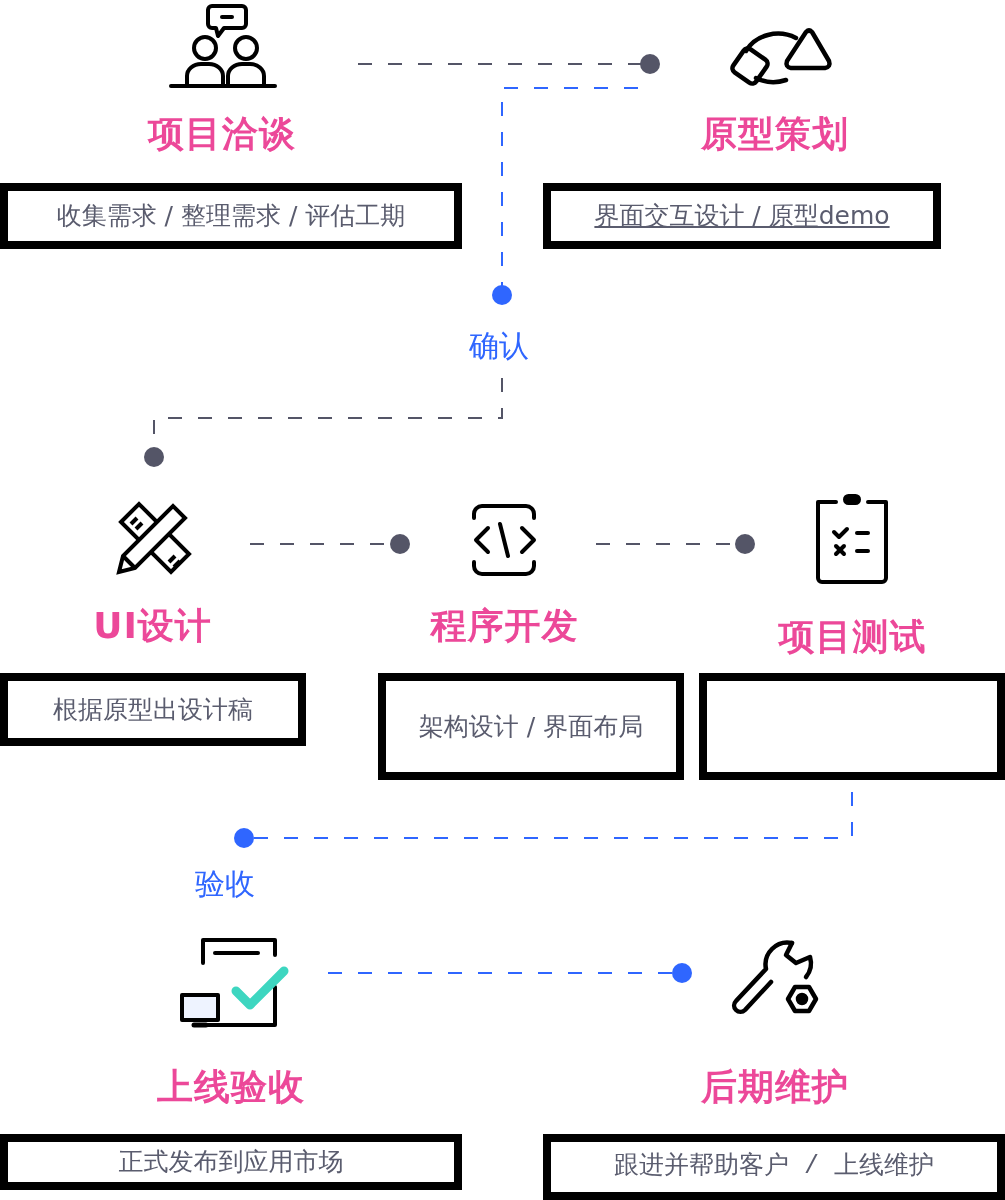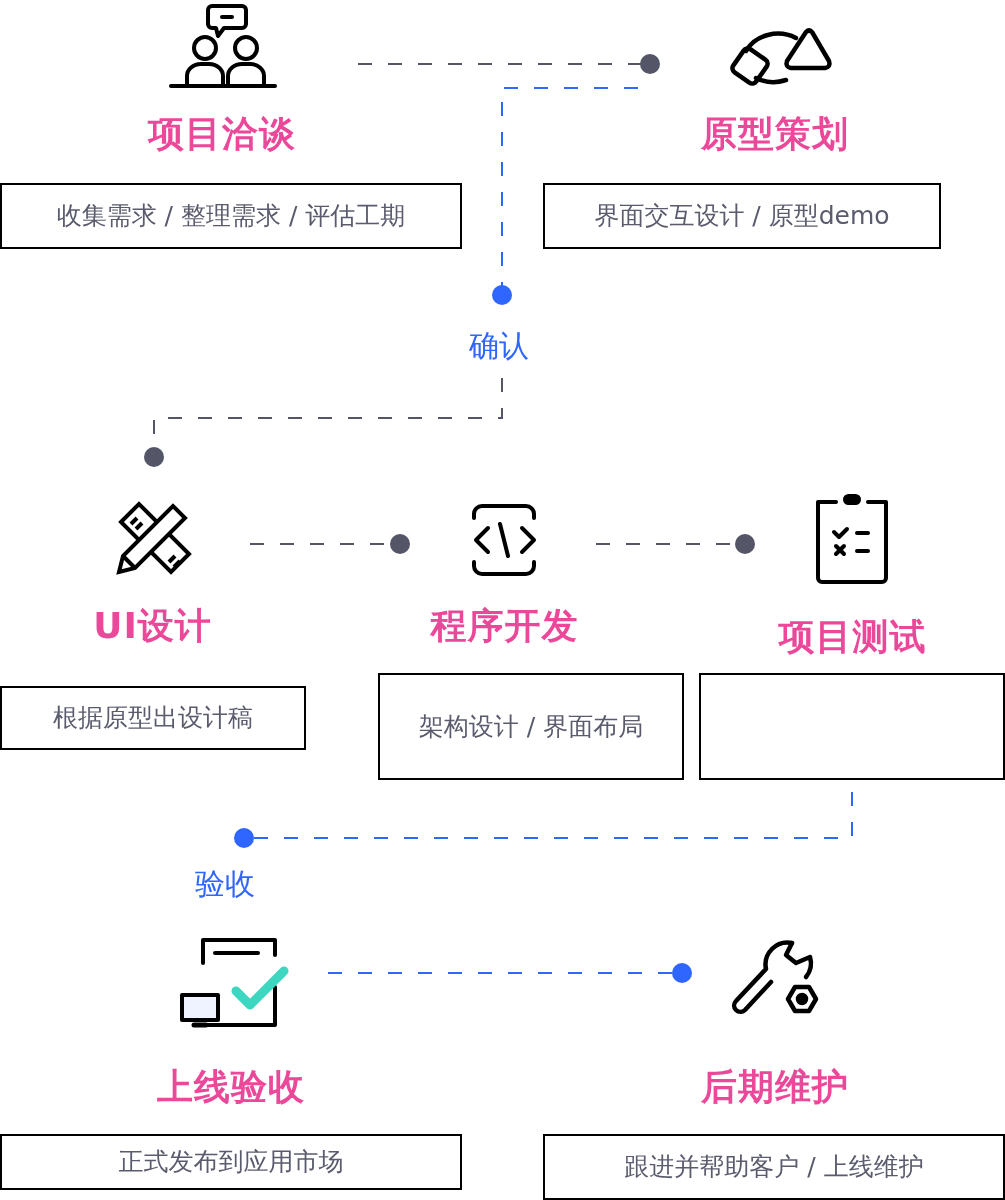--- a/index.html
+++ b/index.html
@@ -1,21 +1,21 @@
 <!DOCTYPE html>
 <html><head>
 <meta charset="utf-8">
 <style>
   html, body { margin: 0; padding: 0; background: #ffffff; }
   body { width: 1005px; height: 1200px; position: relative; overflow: hidden;
          font-family: "DejaVu Sans", "Liberation Sans", sans-serif; }
   #canvas { position: absolute; left: 0; top: 0; width: 1005px; height: 1200px; }
   .step-title { position: absolute; font-size: 36px; font-weight: bold; color: #ec4899;
                 text-align: center; white-space: nowrap; letter-spacing: 1px; }
-  .desc-box { position: absolute; border: 2px solid #000000; box-sizing: border-box;
+  .desc-box { position: absolute; border: 8px solid #000000; box-sizing: border-box;
               color: #5a5c6e; font-size: 25px; text-align: center;
               display: flex; flex-direction: column; justify-content: center; line-height: 42px; }
   .phase-label { position: absolute; font-size: 30px; color: #2f66ff; white-space: nowrap; }
   .icon { position: absolute; }
   .dot { position: absolute; border-radius: 50%; width: 20px; height: 20px; margin-left: -10px; margin-top: -10px; }
   .dot.gray { background: #545567; }
   .dot.blue { background: #2f66ff; }
 </style>
 </head>
 <body>
@@ -62,35 +62,35 @@
   <div>收集需求 / 整理需求 / 评估工期</div>
 </div>
 
 <svg class="icon" style="left:728px; top:18px;" width="105" height="80" viewBox="0 0 105 80" fill="none" stroke="#000" stroke-width="4.5" stroke-linecap="round" stroke-linejoin="round">
   <path d="M18 33 A36 32 0 0 1 68 20"></path>
   <path d="M58 62 A36 32 0 0 1 28 60"></path>
   <rect x="8" y="34" width="28" height="28" rx="5" transform="rotate(35 22 48)"></rect>
   <path d="M78 14 q3 -3 6 0 l17 29 q2 6 -4 7 h-34 q-6 -1 -4 -7 z"></path>
 </svg>
 <div class="step-title" style="left:545px; width:460px; top:110px;">原型策划</div>
-<div class="desc-box" style="left:543px; top:183px; width:398px; height:66px;">
+<div class="desc-box" style="left:543px; top:183px; width:398px; height:66px;text-decoration:underline;">
   <div>界面交互设计 / 原型demo</div>
 </div>
 
 <svg class="icon" style="left:115px; top:500px;" width="80" height="78" viewBox="0 0 80 78" fill="none" stroke="#000" stroke-width="4" stroke-linejoin="miter">
   <path d="M6 22 L24 4 L74 54 L56 72 Z"></path>
   <line x1="16" y1="24" x2="22" y2="18"></line>
   <line x1="21" y1="29" x2="27" y2="23"></line>
   <line x1="54" y1="62" x2="60" y2="56"></line>
   <line x1="59" y1="67" x2="65" y2="61"></line>
   <path d="M4 72 L8 56 L58 6 L70 18 L20 68 Z" fill="#fff"></path>
   <line x1="8" y1="56" x2="20" y2="68"></line>
 </svg>
 <div class="step-title" style="left:0; width:305px; top:602px;">UI设计</div>
-<div class="desc-box" style="left:0; top:673px; width:306px; height:64px;margin-top:13px;">
+<div class="desc-box" style="left:0; top:673px; width:306px; height:73px;">
   <div>根据原型出设计稿</div>
 </div>
 
 <svg class="icon" style="left:470px; top:502px;" width="70" height="80" viewBox="0 0 70 80" fill="none" stroke="#000" stroke-width="4" stroke-linecap="round" stroke-linejoin="round">
   <path d="M4 16 v-4 a8 8 0 0 1 8 -8 h44 a8 8 0 0 1 8 8 v4"></path>
   <path d="M4 60 v4 a8 8 0 0 0 8 8 h44 a8 8 0 0 0 8 -8 v-4"></path>
   <polyline points="18,26 6,38 18,50"></polyline>
   <polyline points="52,26 64,38 52,50"></polyline>
   <line x1="30" y1="22" x2="38" y2="54"></line>
 </svg>
@@ -125,15 +125,15 @@
   <div>正式发布到应用市场</div>
 </div>
 
 <svg class="icon" style="left:730px; top:935px;" width="95" height="92" viewBox="0 0 95 92" fill="none" stroke="#000" stroke-width="4.5" stroke-linecap="round" stroke-linejoin="round">
   <path d="M62 8 a22 22 0 0 0 -26 26 l-30 32 a6 6 0 0 0 9 9 l26 -28"></path>
   <path d="M62 8 l-6 12 l10 8 l14 -6 a22 22 0 0 1 -4 20"></path>
   <polygon points="65,52 79,52 86,64 79,76 65,76 58,64"></polygon>
   <circle cx="72" cy="64" r="4" fill="#000"></circle>
 </svg>
 <div class="step-title" style="left:545px; width:460px; top:1063px;">后期维护</div>
-<div class="desc-box" style="left:543px; top:1134px; width:462px; height:66px;">
+<div class="desc-box" style="left:543px; top:1134px; width:462px; height:66px;font-family:Liberation Mono, monospace;">
   <div>跟进并帮助客户 / 上线维护</div>
 </div>
 
 </body></html>

